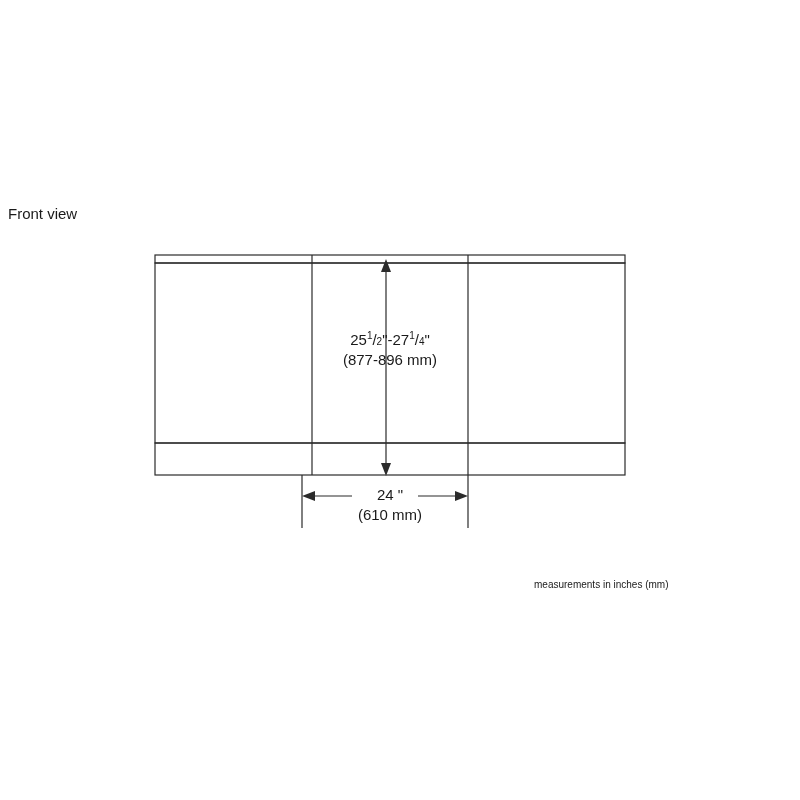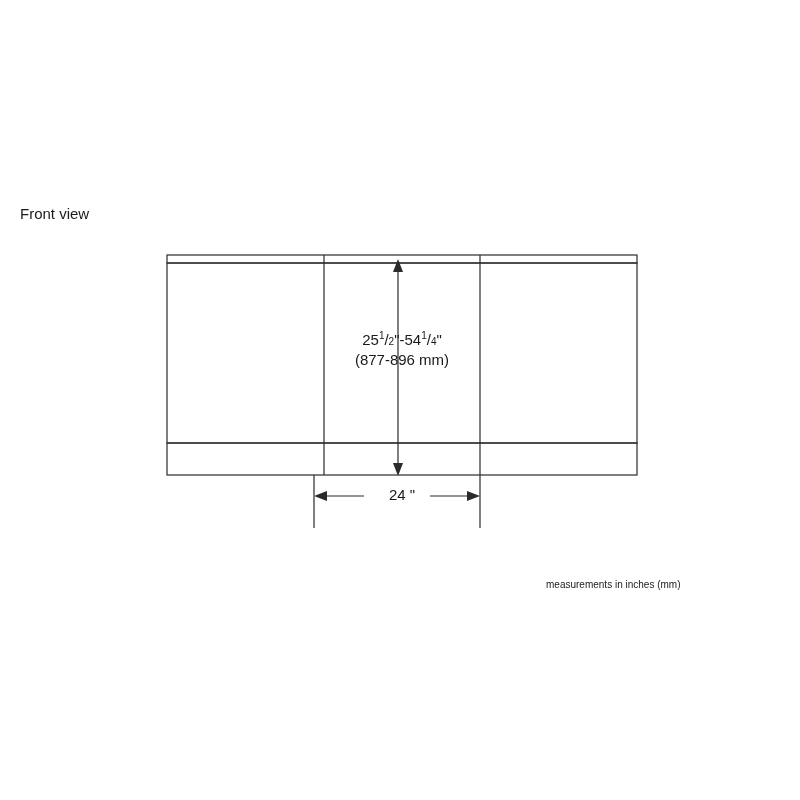--- a/index.html
+++ b/index.html
@@ -10,21 +10,21 @@
     width: 800px;
     height: 800px;
     background: #ffffff;
     font-family: "Liberation Sans", sans-serif;
     color: #1a1a1a;
     position: relative;
     overflow: hidden;
   }
   #stage {
     position: absolute;
-    left: 12px;
+    left: 0;
     top: 0;
     width: 736px;
     height: 800px;
   }
   .label {
     position: absolute;
     font-size: 15px;
     line-height: 1.25;
     color: #1a1a1a;
     white-space: nowrap;
@@ -103,24 +103,25 @@
 
     <line class="ln" x1="305" y1="496" x2="465" y2="496" stroke-width="1.2"></line>
     <polygon points="302,496 315,491 315,501" fill="#2b2b2b"></polygon>
     <polygon points="468,496 455,491 455,501" fill="#2b2b2b"></polygon>
 
     <rect x="352" y="486" width="66" height="20" fill="#ffffff"></rect>
   </svg>
 
   <div class="dim-block" id="height-dim-text">
     <div>
-      <span>25</span><span class="frac"><sup>1</sup>/<sub>2</sub></span><span>"-</span><span>54</span><span class="frac"><sup>1</sup>/<sub>4</sub></span><span>"</span>
+      <span>25</span><span class="frac"><sup>1</sup>/<sub>2</sub></span><span>"-</span><span>27</span><span class="frac"><sup>1</sup>/<sub>4</sub></span><span>"</span>
     </div>
     <div>(877-896 mm)</div>
   </div>
 
   <div class="dim-block" id="width-dim-text">
     <div>24 "</div>
+    <div>(610 mm)</div>
   </div>
 
   <div class="label" id="units-note">measurements in inches (mm)</div>
 
 </div>
 
 </body></html>

